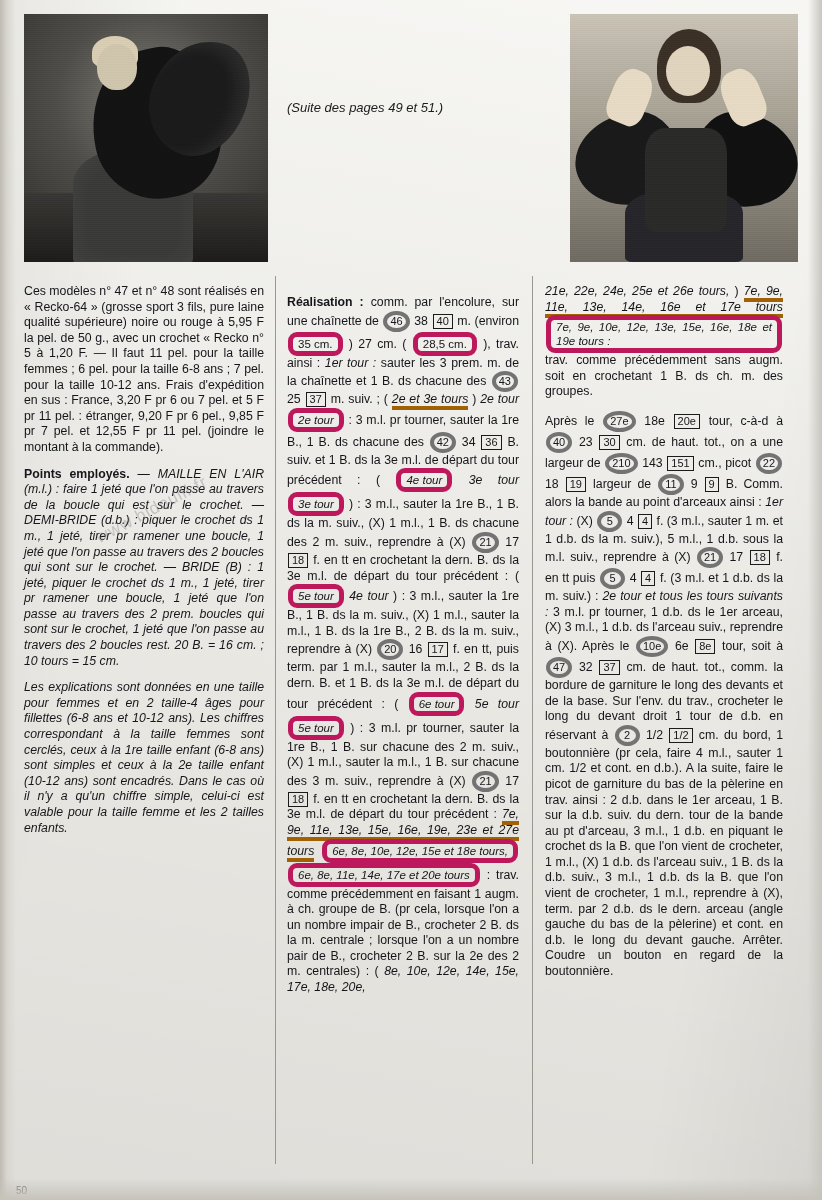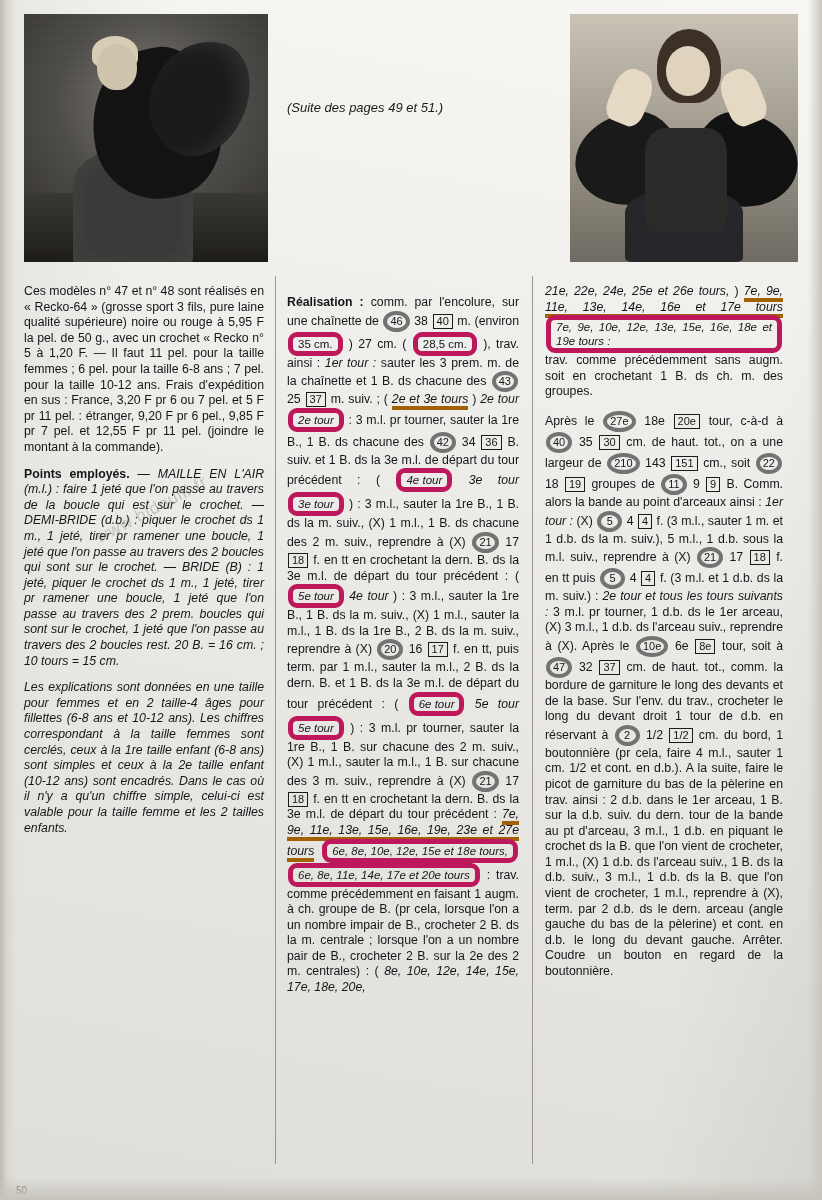--- a/index.html
+++ b/index.html
@@ -381,31 +381,31 @@
       <span class="rbox it">7e, 9e, 10e, 12e, 13e, 15e, 16e, 18e et 19e tours :</span>
       <span>trav. comme précédemment sans augm. soit en crochetant 1 B. ds ch. m. des groupes.</span>
     </p>
     <p class="p-gap">
       <span>Après le</span>
       <span class="circ">27e</span>
       <span>18e</span>
       <span class="box">20e</span>
       <span>tour, c-à-d à</span>
       <span class="circ">40</span>
-      <span>35</span>
+      <span>23</span>
       <span class="box">30</span>
       <span>cm. de haut. tot., on a une largeur de</span>
       <span class="circ">210</span>
       <span>143</span>
       <span class="box">151</span>
-      <span>cm., soit</span>
+      <span>cm., picot</span>
       <span class="circ">22</span>
       <span>18</span>
       <span class="box">19</span>
-      <span>groupes de</span>
+      <span>largeur de</span>
       <span class="circ">11</span>
       <span>9</span>
       <span class="box">9</span>
       <span>B. Comm. alors la bande au point d'arceaux ainsi :</span>
       <span class="it">1er tour :</span>
       <span>(X)</span>
       <span class="circ">5</span>
       <span>4</span>
       <span class="box">4</span>
       <span>f. (3 m.l., sauter 1 m. et 1 d.b. ds la m. suiv.), 5 m.l., 1 d.b. sous la m.l. suiv., reprendre à (X)</span>

